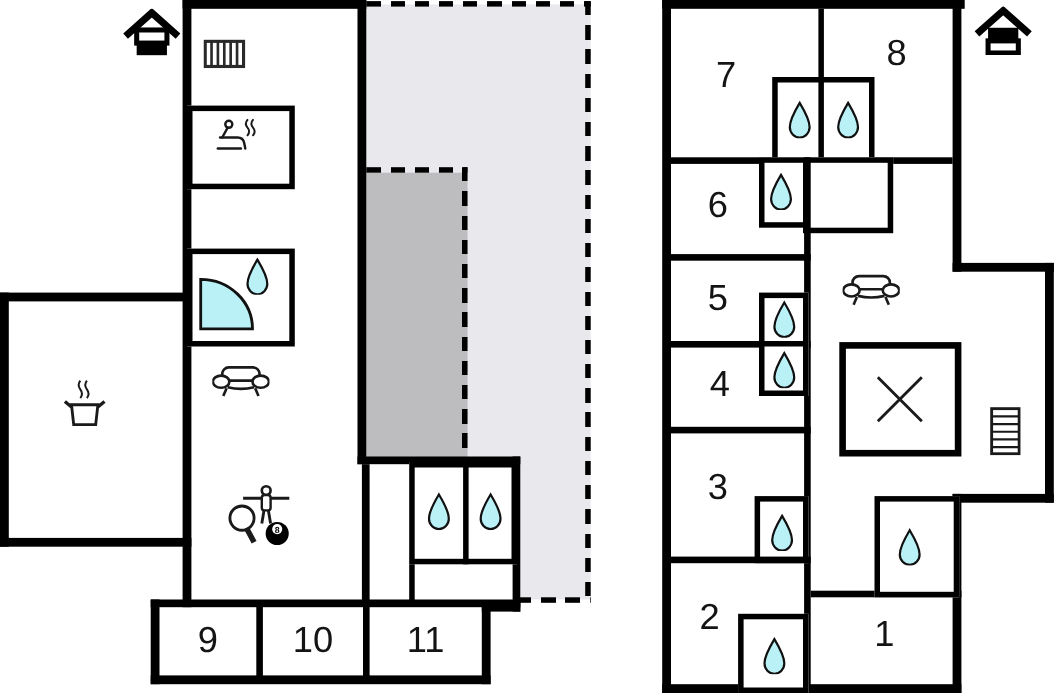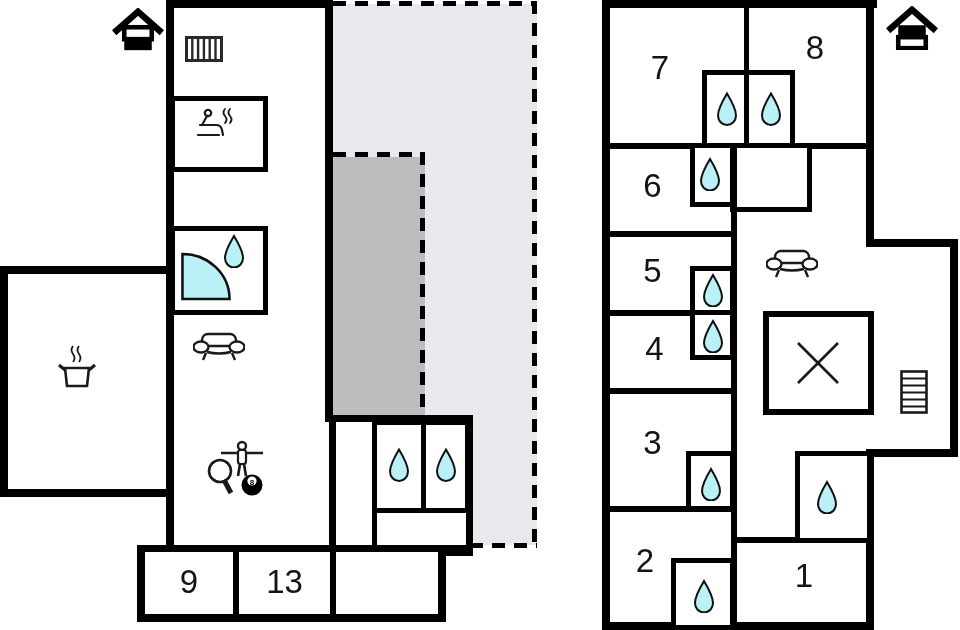--- a/index.html
+++ b/index.html
@@ -55,21 +55,24 @@
   <div class="b" style="left:372px;top:420px;width:98px;height:93px;"></div>
   <div class="w" style="left:421px;top:420px;width:5px;height:93px;"></div>
   <div class="w" style="left:372px;top:513px;width:5px;height:35px;"></div>
   <div class="w" style="left:233px;top:548px;width:6px;height:70px;"></div>
   <div class="w" style="left:330px;top:548px;width:6px;height:70px;"></div>
 
   <div class="lbl" style="left:145px;top:552px;width:88px;height:60px;">
     <span>9</span>
     </div>
   <div class="lbl" style="left:239px;top:552px;width:91px;height:60px;">
-    <span>13</span>
+    <span>10</span>
+    </div>
+  <div class="lbl" style="left:336px;top:552px;width:102px;height:60px;">
+    <span>11</span>
     </div>
 
   <div class="ic" style="left:110px;top:8px;width:56px;height:44px;">
     <svg viewBox="0 0 60 48">
         <path d="M4 27 L30 4 L56 27" fill="none" stroke="#000" stroke-width="7"></path>
       <rect x="15" y="21" width="30" height="13" fill="#fff" stroke="#000" stroke-width="5"></rect>
       <rect x="15" y="34" width="30" height="12" fill="#000"></rect>
       </svg>
   </div>
 

